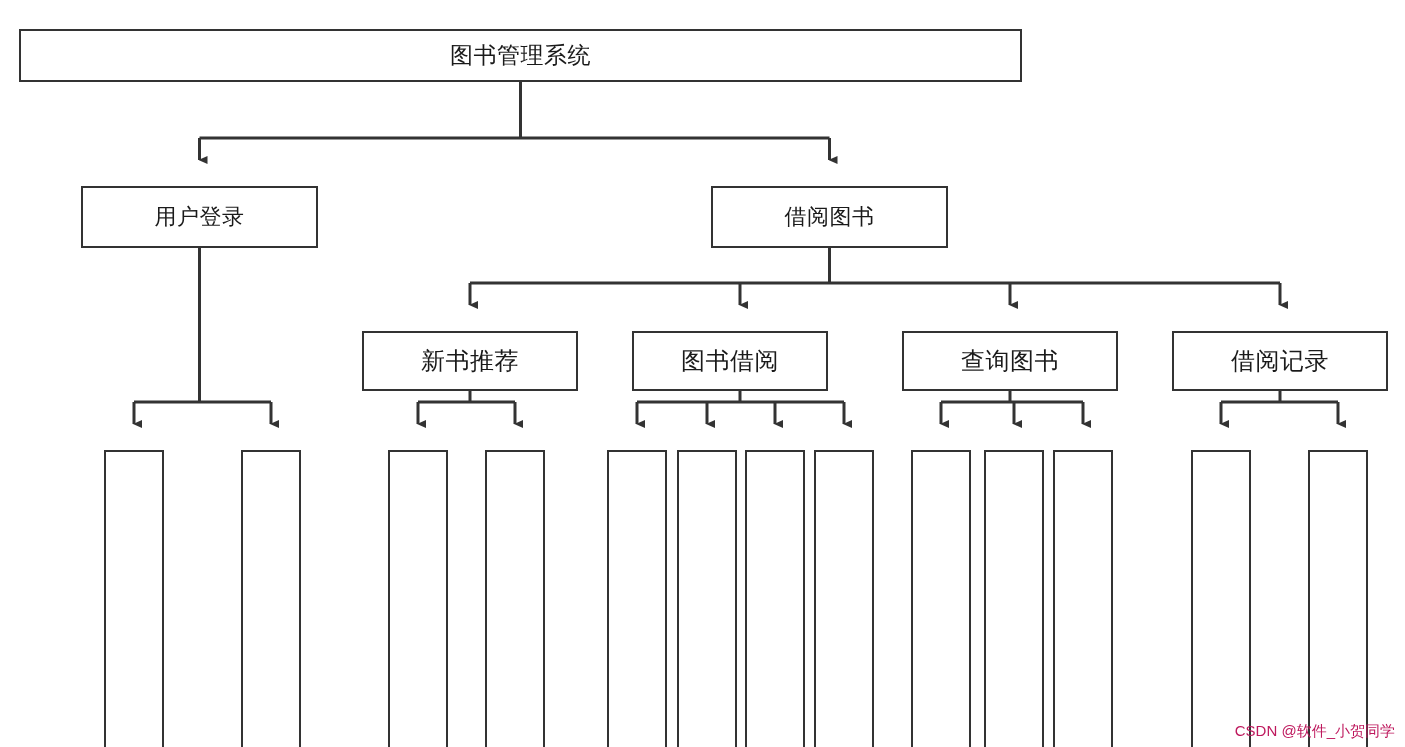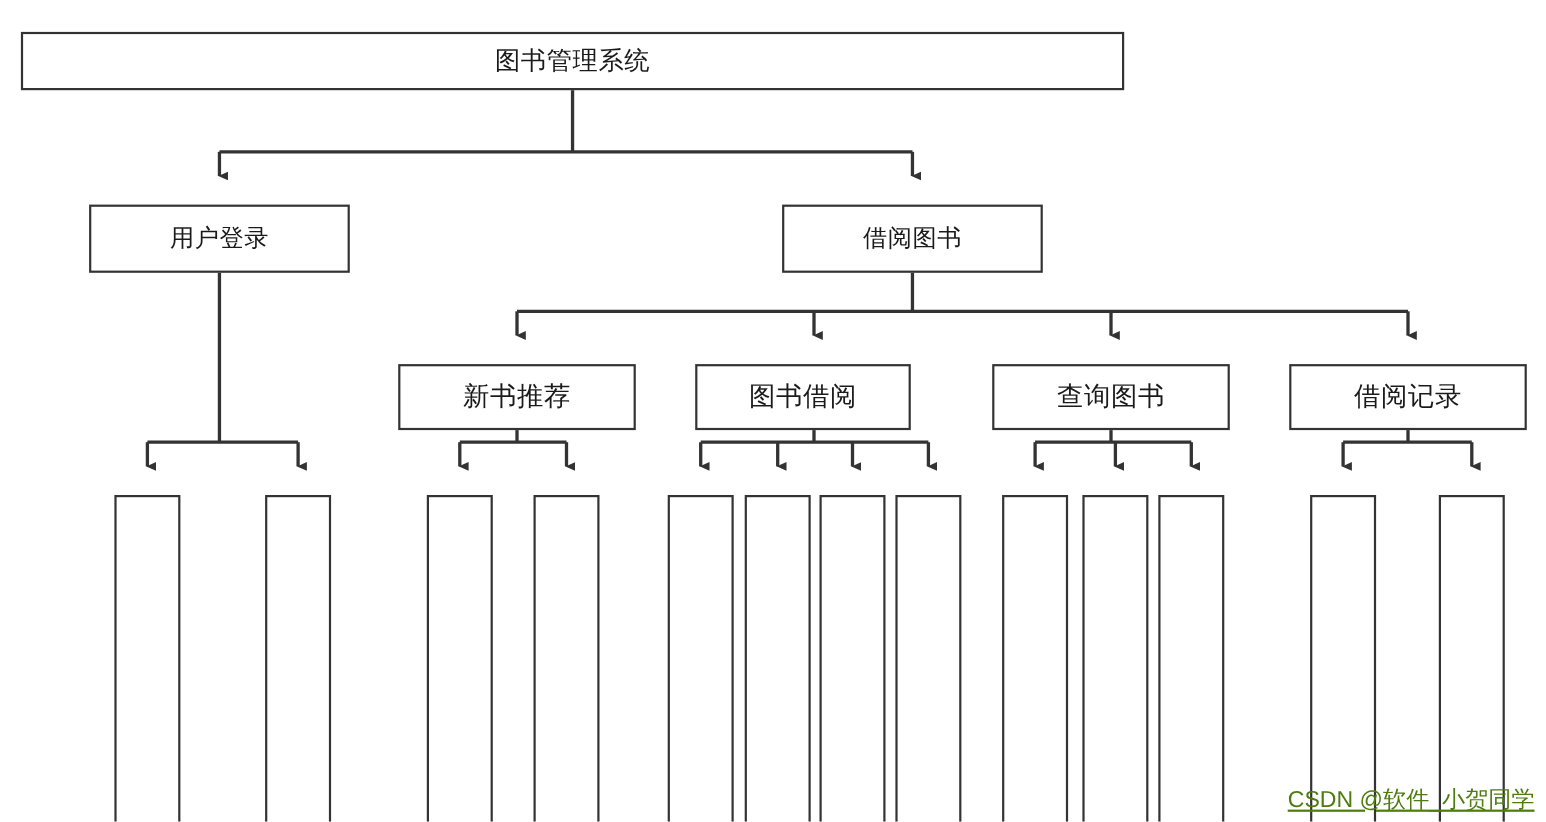--- a/index.html
+++ b/index.html
@@ -64,25 +64,24 @@
   }
   .node.leaf.tight .node-label {
     font-size: 20px;
     line-height: 1.1;
     letter-spacing: 0px;
   }
   #watermark {
     position: absolute;
     right: 10px;
     bottom: 6px;
-    font-size: 21px;
-    color: #4d7c0f;
+    font-size: 15px;
+    color: #be185d;
     white-space: nowrap;
     z-index: 5;
-    text-decoration: underline;
   }
 </style>
 </head>
 <body>
 
 <div id="diagram-root">
 
   <svg id="connector-layer" viewBox="0 0 1405 747" width="1405" height="747" xmlns="http://www.w3.org/2000/svg">
     <defs>
       <marker id="arrowhead" markerWidth="9" markerHeight="9" refX="4.5" refY="8" orient="auto" markerUnits="userSpaceOnUse">

